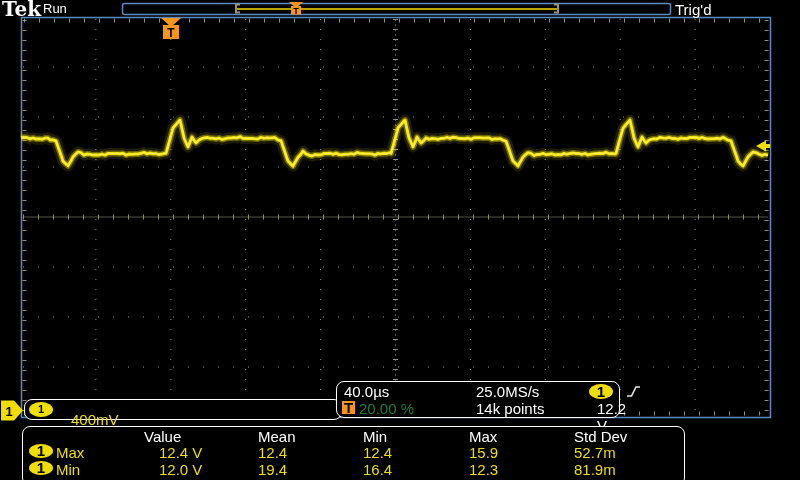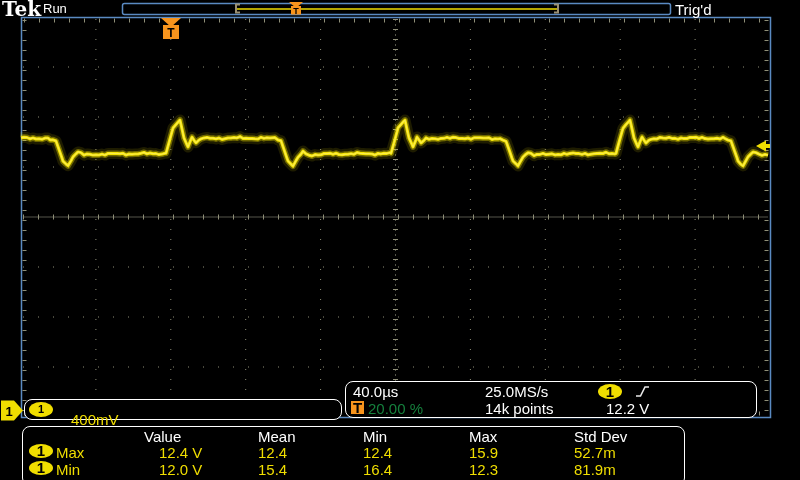--- a/index.html
+++ b/index.html
@@ -17,21 +17,21 @@
   .org{color:#15803d;}
   .tbadge{position:absolute;width:13px;height:13px;background:#f7941d;color:#000;
           font-weight:bold;font-size:11px;text-align:center;line-height:13px;}
   
   #chbox{left:24px;top:399px;width:318px;height:21px;}
   #chbox .badge{left:4px;top:2px;}
   #ch-scale{position:absolute;left:46px;top:11px;font-size:15px;}
   #ch-bw{position:absolute;left:118px;top:2px;font-size:11px;margin-top:46px;}
   #ch-bw sub{font-size:8px;}
   
-  #tbbox{left:345px;top:381px;width:412px;height:37px;}
+  #tbbox{left:336px;top:381px;width:284px;height:37px;}
   #tbbox span{position:absolute;font-size:15px;}
   #tb-time{left:7px;top:1px;}
   #tb-rate{left:139px;top:1px;}
   #tbbox .badge{left:252px;top:2px;}
   #tb-slope{position:absolute;left:288px;top:2px;}
   #tb-tb{left:5px;top:19px;}
   #tb-pos{left:22px;top:18px;}
   #tb-pts{left:139px;top:18px;}
   #tb-lvl{left:260px;top:18px;}
   
@@ -128,20 +128,20 @@
         <span class="ylw" style="left: 136px;">12.4 V</span>
         <span class="ylw" style="left: 235px;">12.4</span>
         <span class="ylw" style="left: 340px;">12.4</span>
         <span class="ylw" style="left: 446px;">15.9</span>
         <span class="ylw" style="left: 551px;">52.7m</span>
       </div>
       <div class="mrow" style="top: 34px;">
         <span class="badge">1</span>
         <span class="ylw mname">Min</span>
         <span class="ylw" style="left: 136px;">12.0 V</span>
-        <span class="ylw" style="left: 235px;">15.4</span>
+        <span class="ylw" style="left: 235px;">19.4</span>
         <span class="ylw" style="left: 340px;">16.4</span>
         <span class="ylw" style="left: 446px;">12.3</span>
         <span class="ylw" style="left: 551px;">81.9m</span>
       </div>
     </div>
 
 </div>
 
 </body></html>

